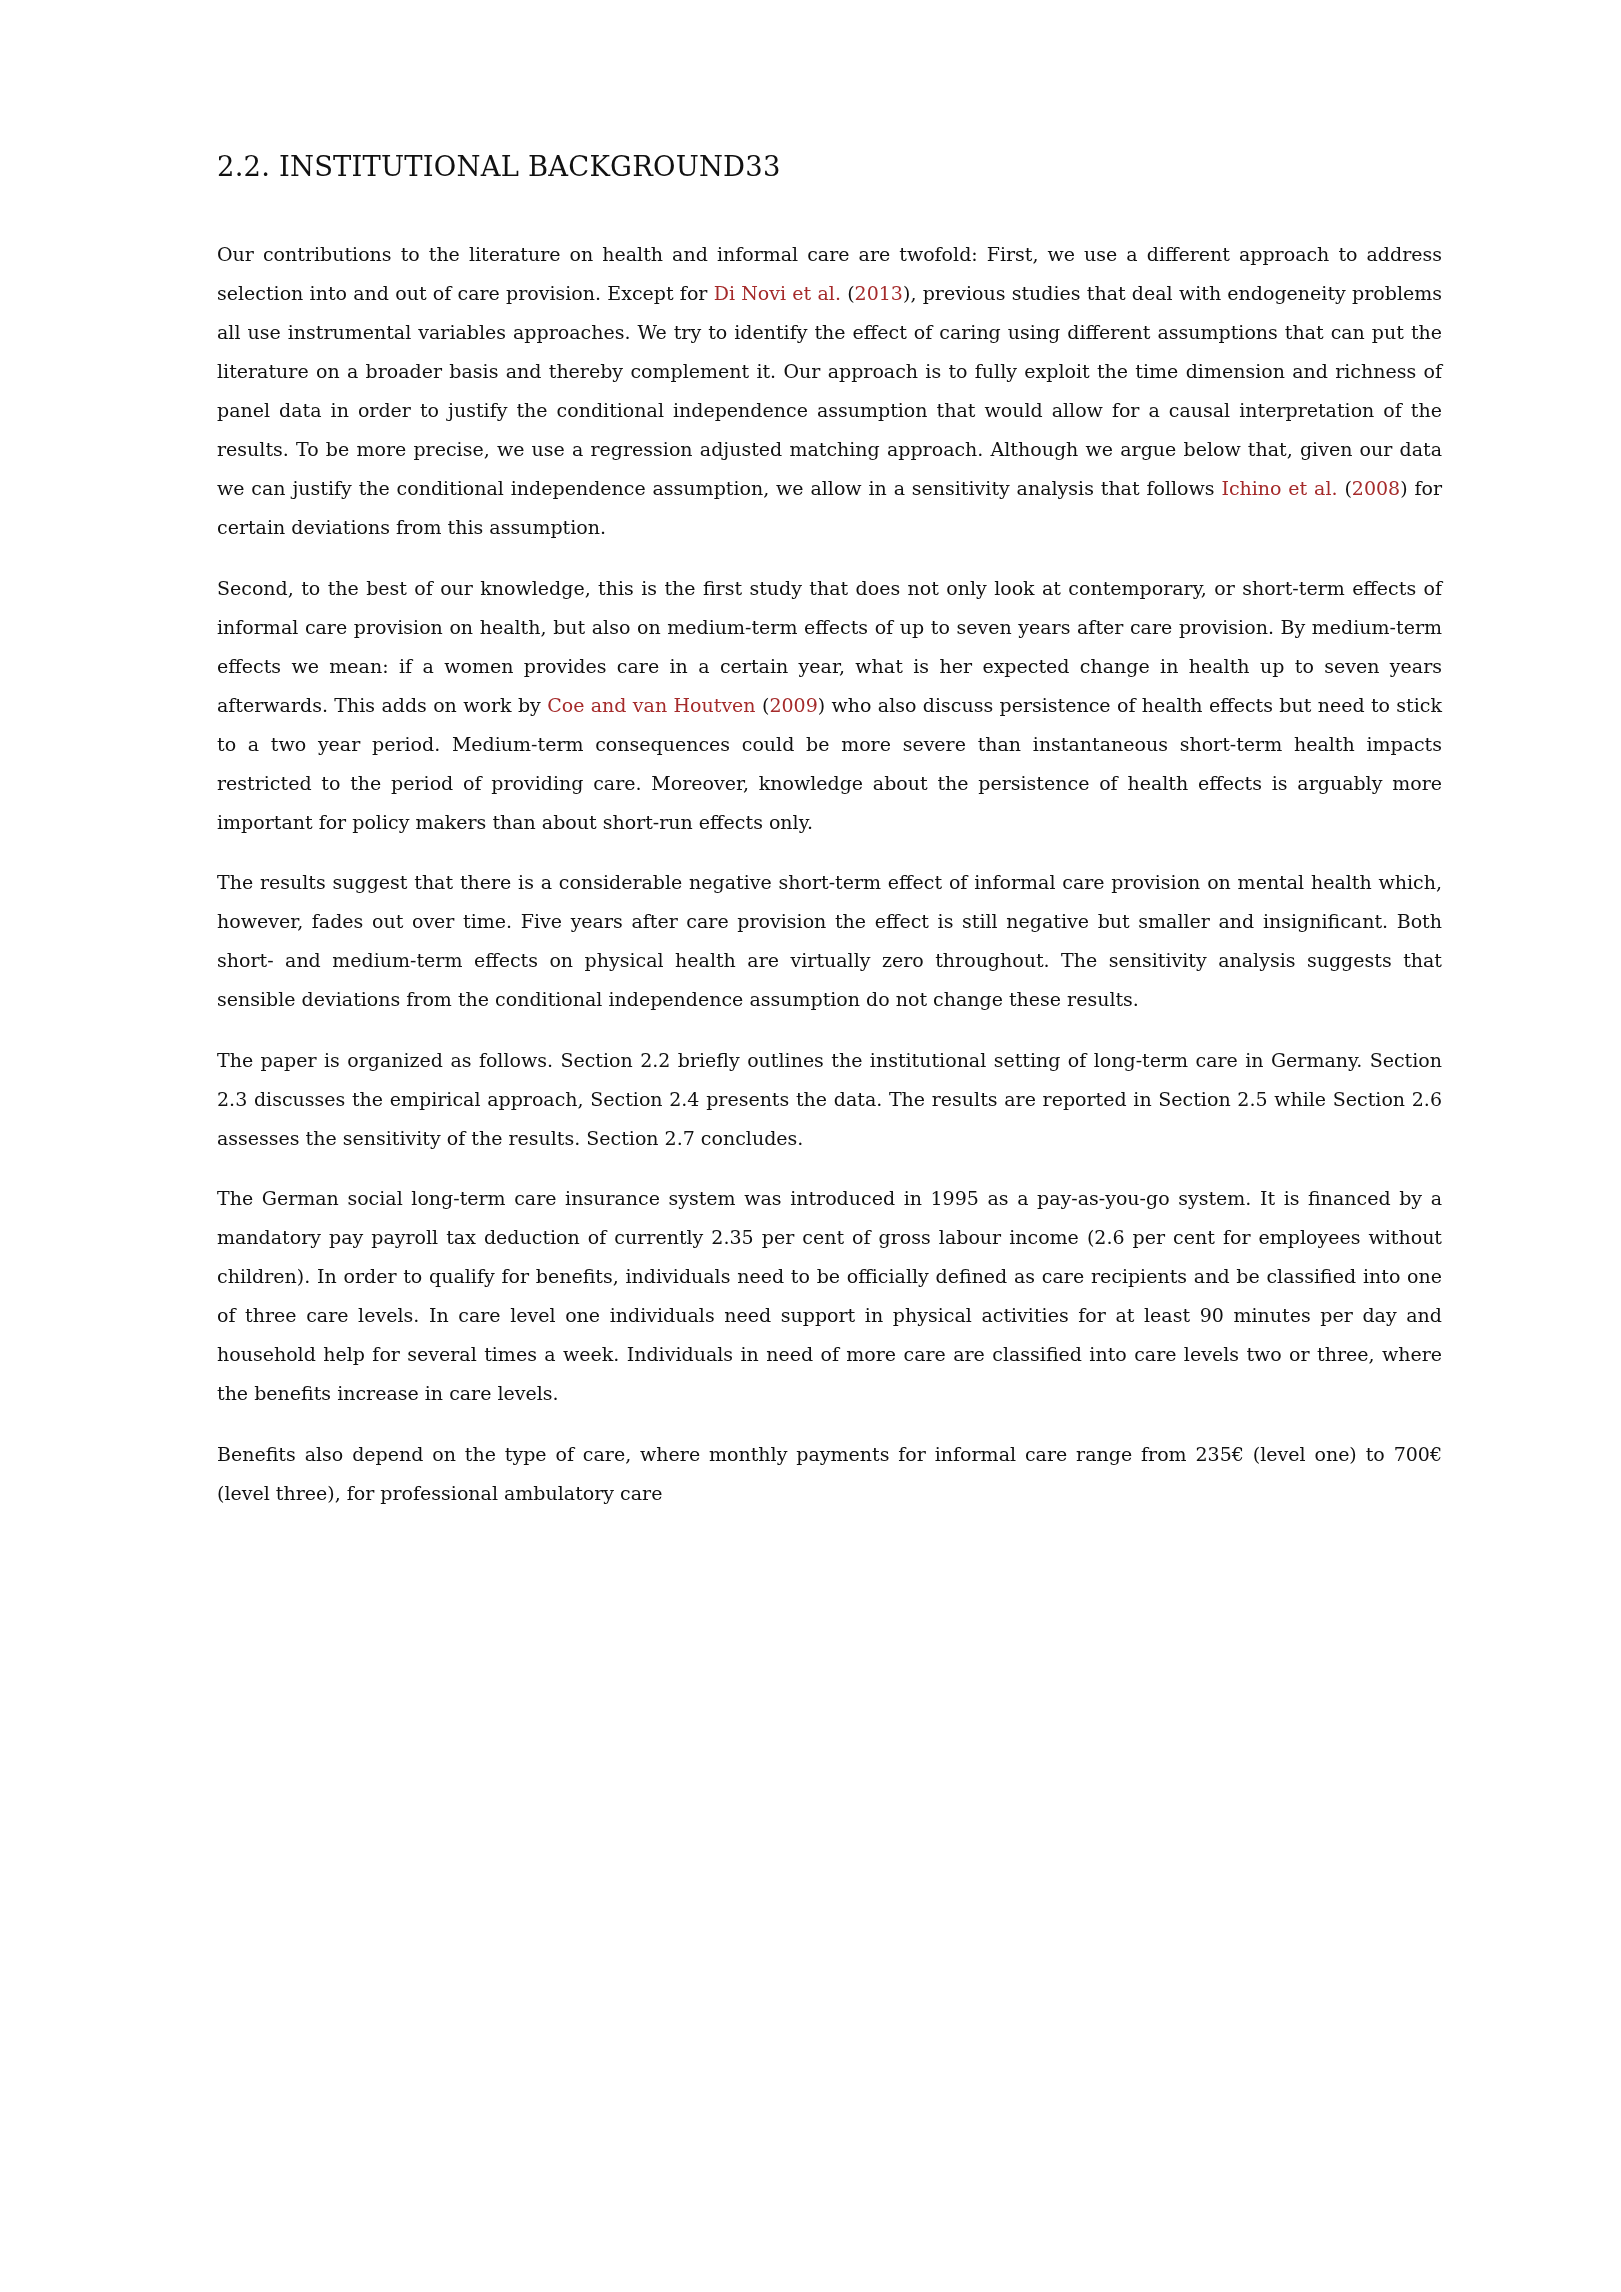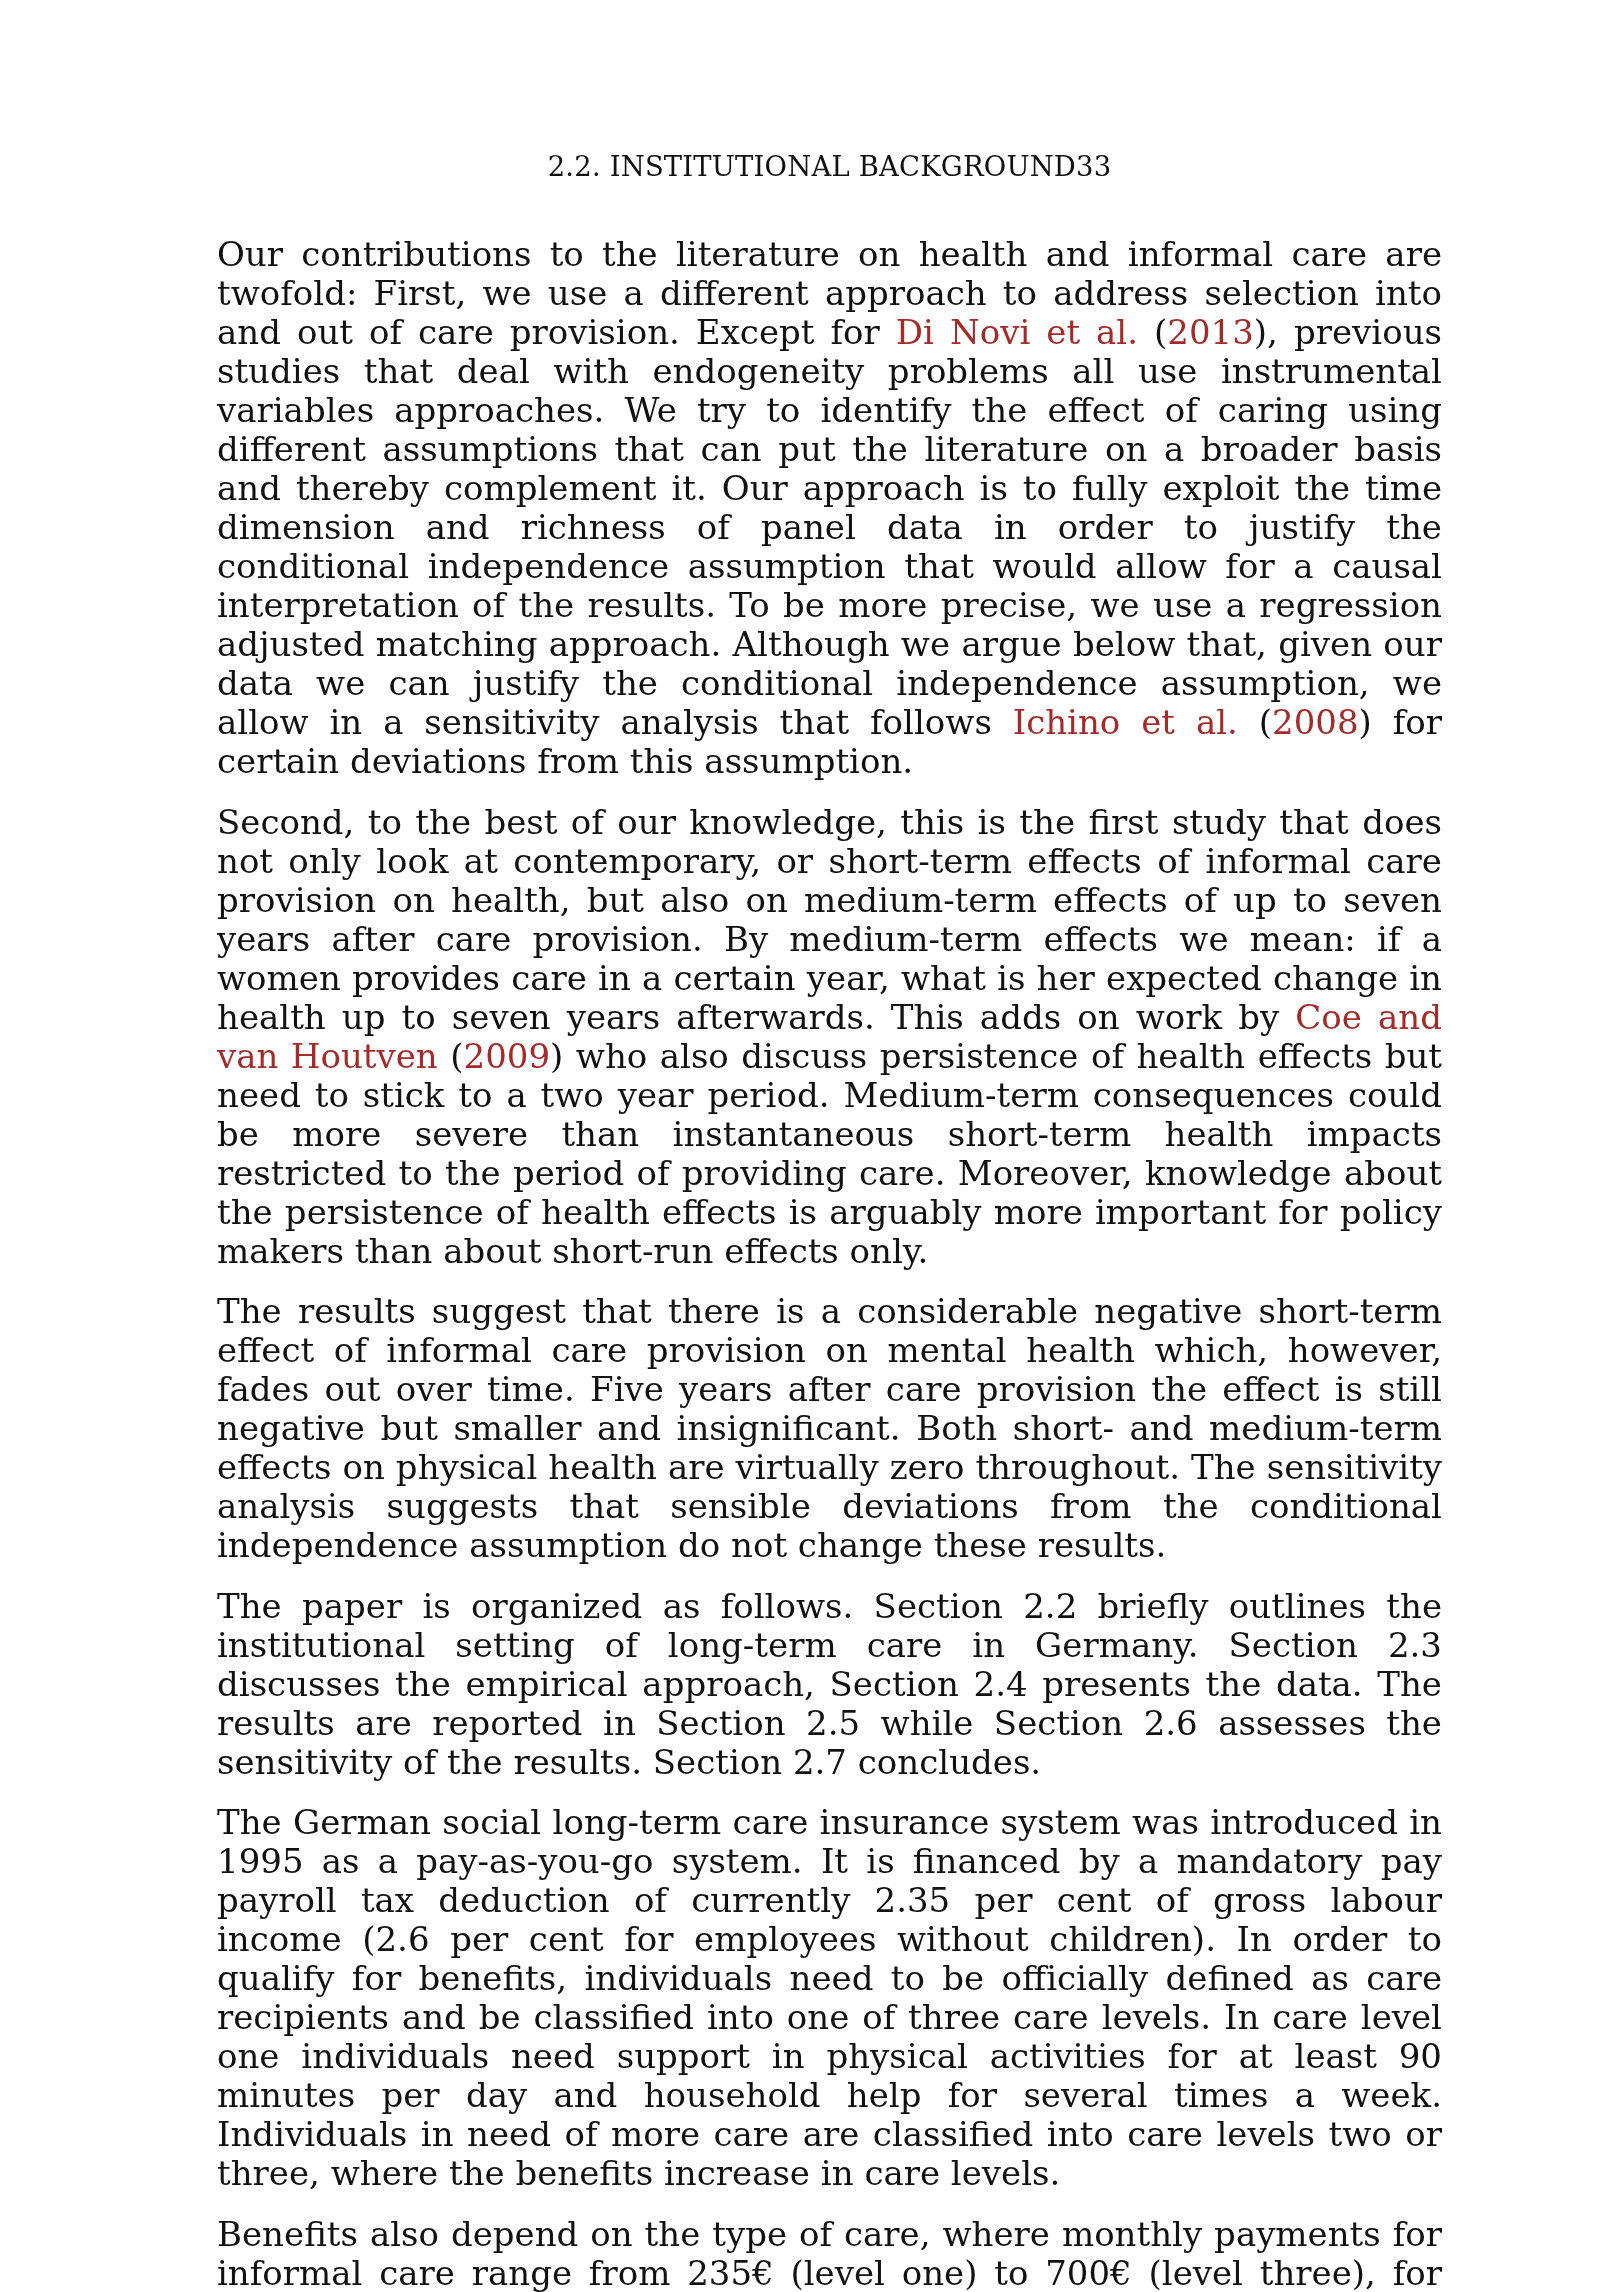--- a/index.html
+++ b/index.html
@@ -22,32 +22,32 @@
       width: 1225px;
     }
     .running-header {
       position: absolute;
       top: 147px;
       left: 0;
       width: 1225px;
       font-size: 27.4px;
       line-height: 39px;
       display: flex;
-      justify-content: center;
+      justify-content: flex-start;
       letter-spacing: 0.2px;
     }
     .body-text {
       position: absolute;
       top: 235px;
       left: 0;
       width: 1225px;
     }
     p.para {
       margin: 0 0 21.6px 0;
-      font-size: 34px;
+      font-size: 19px;
       line-height: 39px;
       text-align: justify;
       hyphens: manual;
     }
     .cite {
       color: #a52a2a;
     }
     .section-heading {
       margin: 61px 0 47px 0;
       font-size: 45px;

